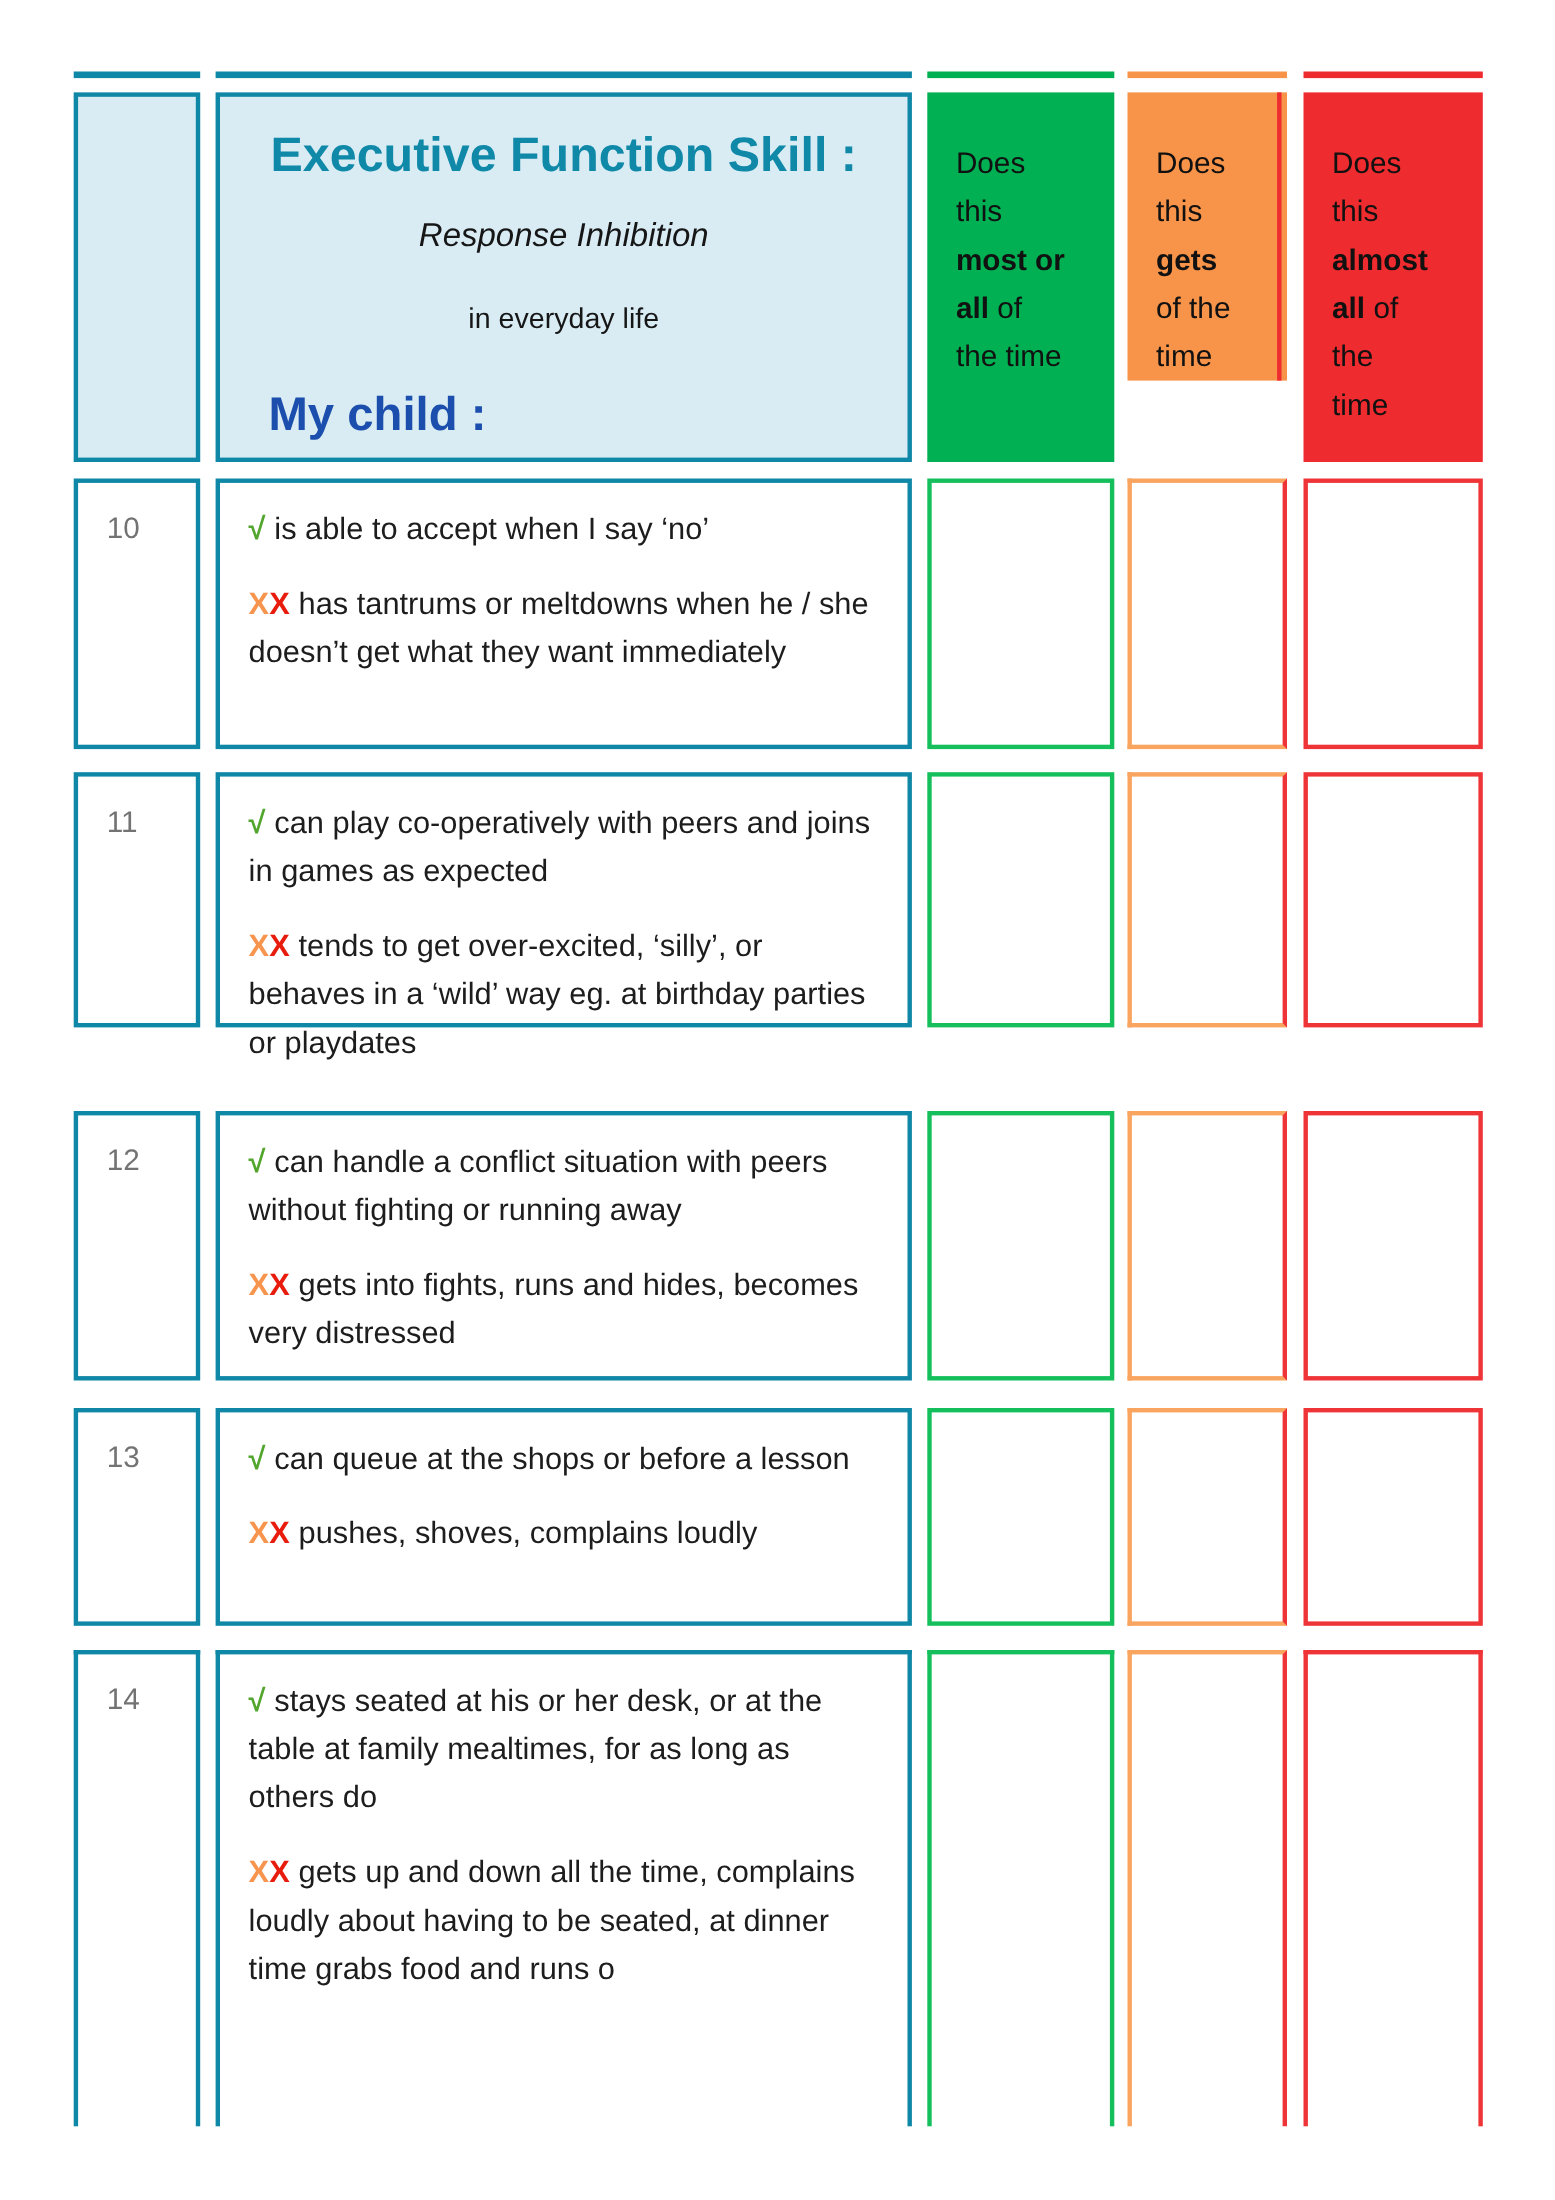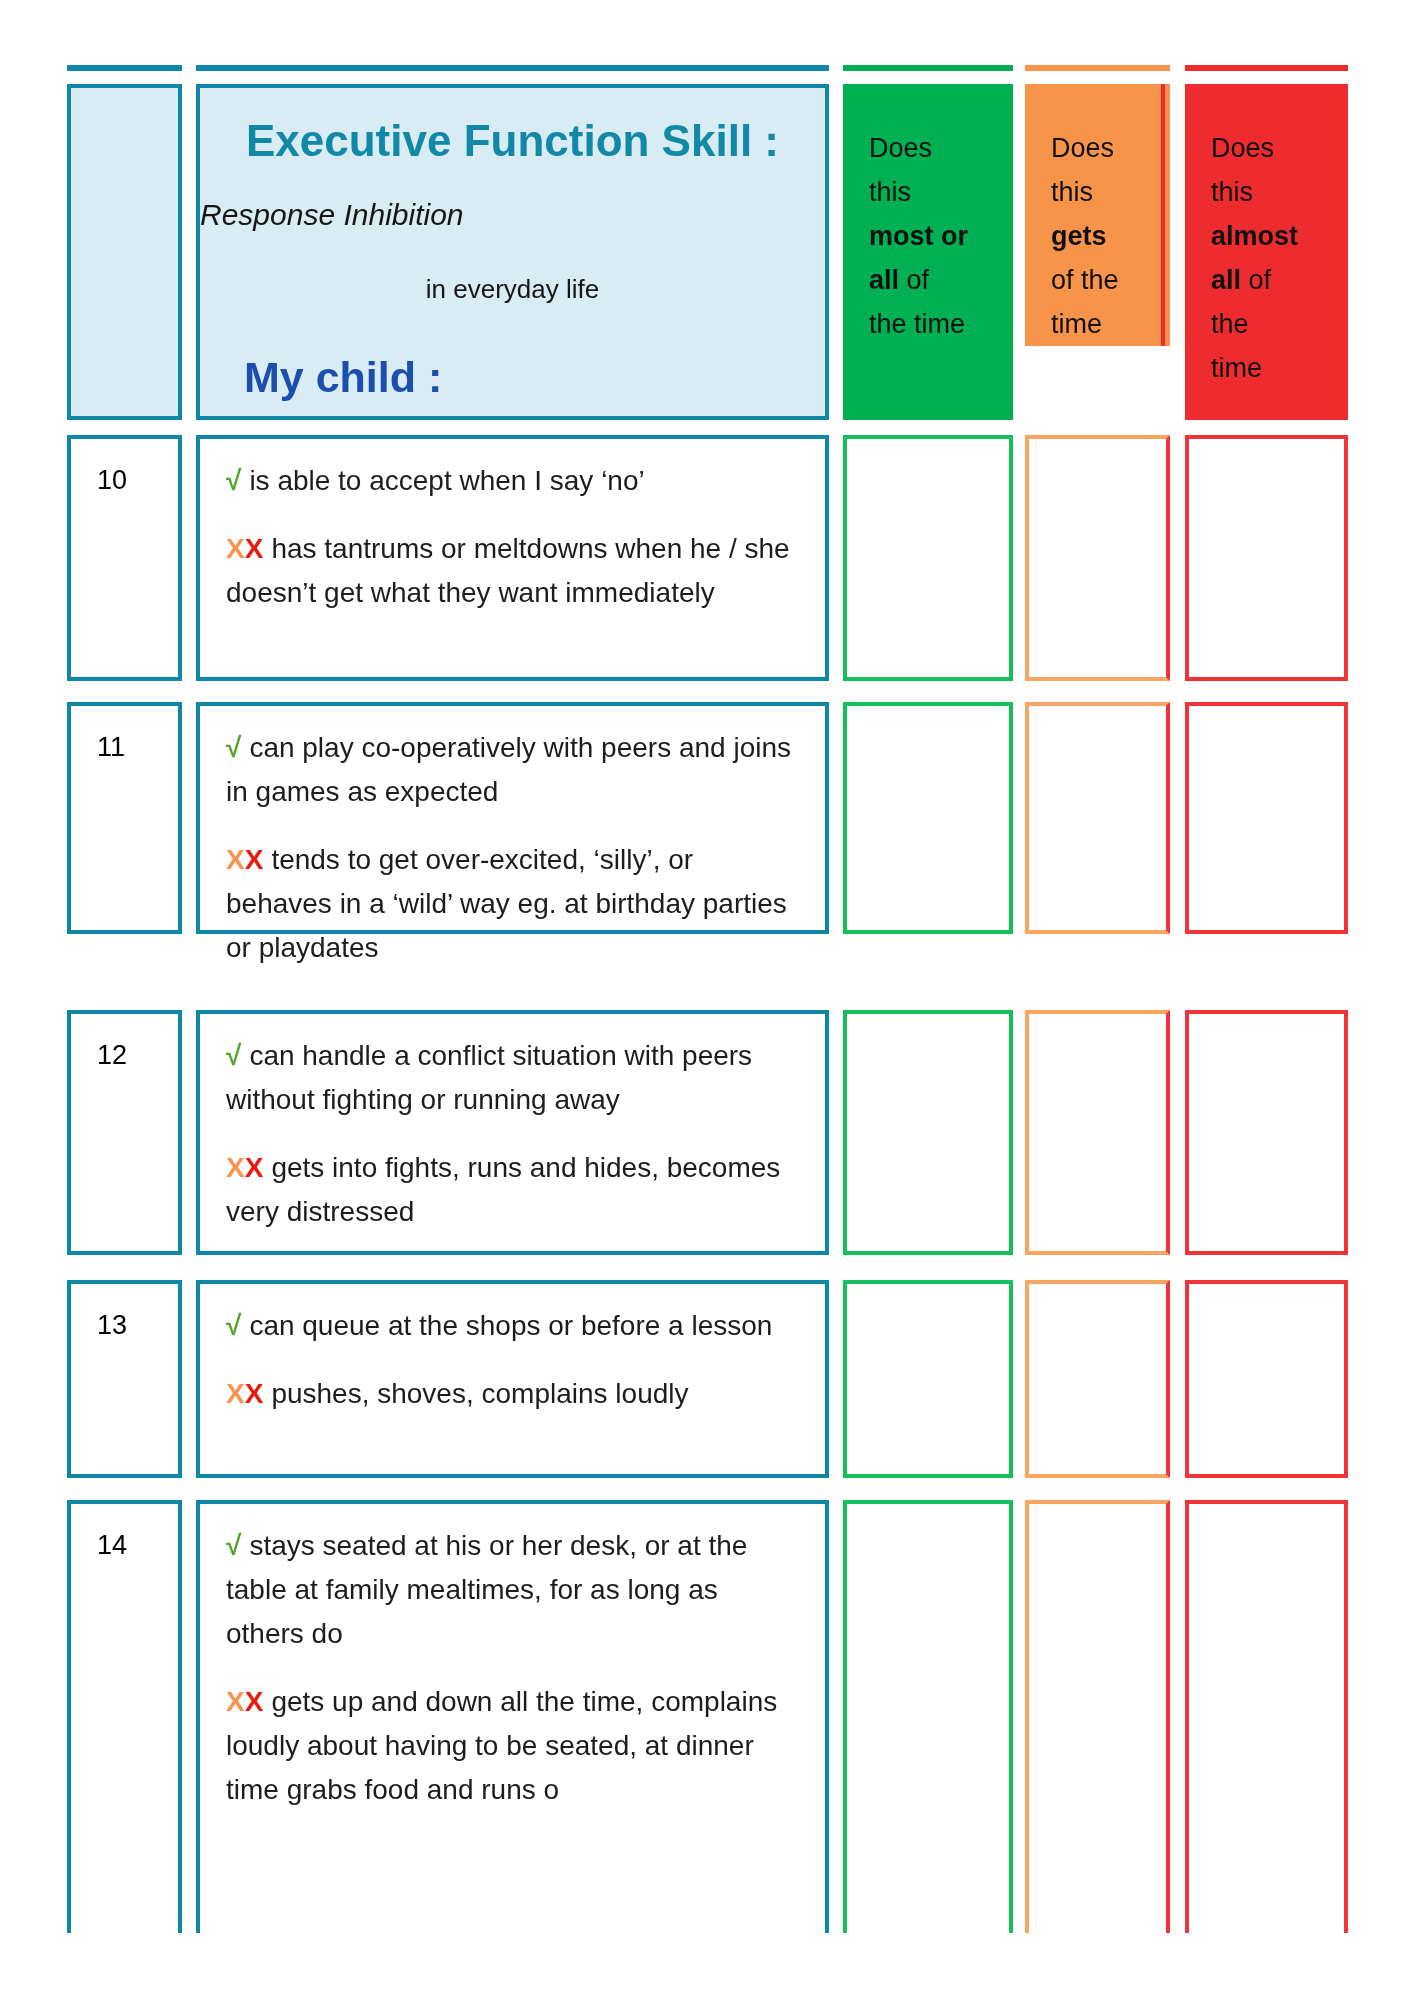--- a/index.html
+++ b/index.html
@@ -42,26 +42,26 @@
   
   .ans{background:#fff;border:4px solid}
   .ans.g{border-color:var(--green-border)}
   .ans.o{border-color:var(--orange-border);border-right-color:var(--red-border)}
   .ans.r{border-color:var(--red-border)}
   
   .cut{border-bottom:none}
   
   .title{margin-top:28px;text-align:center;font-size:44px;font-weight:bold;
          color:var(--title-teal)}
-  .subtitle{margin-top:32px;font-size:30px;font-style:italic;color:#161616}
+  .subtitle{margin-top:32px;text-align:center;font-size:30px;font-style:italic;color:#161616}
   .subtitle2{margin-top:42px;text-align:center;font-size:26px;color:#161616}
   .prompt{margin-top:48px;padding-left:44px;font-size:43px;font-weight:bold;
           color:var(--prompt-blue)}
   
-  .num-label{display:block;padding:26px 12px 0 26px;font-size:27px;color:#000000}
+  .num-label{display:block;padding:26px 12px 0 26px;font-size:27px;color:#737373}
   .desc-body{padding:20px 24px 0 26px;font-size:28px;line-height:44px}
   .desc-body p{margin:0}
   .desc-body p.neg{margin-top:24px}
   .check{color:var(--check-green);font-weight:bold;margin-right:8px}
   .x1{color:var(--x-orange);font-weight:bold}
   .x2{color:var(--x-red);font-weight:bold;margin-right:8px}
 </style>
 </head>
 <body>
 

